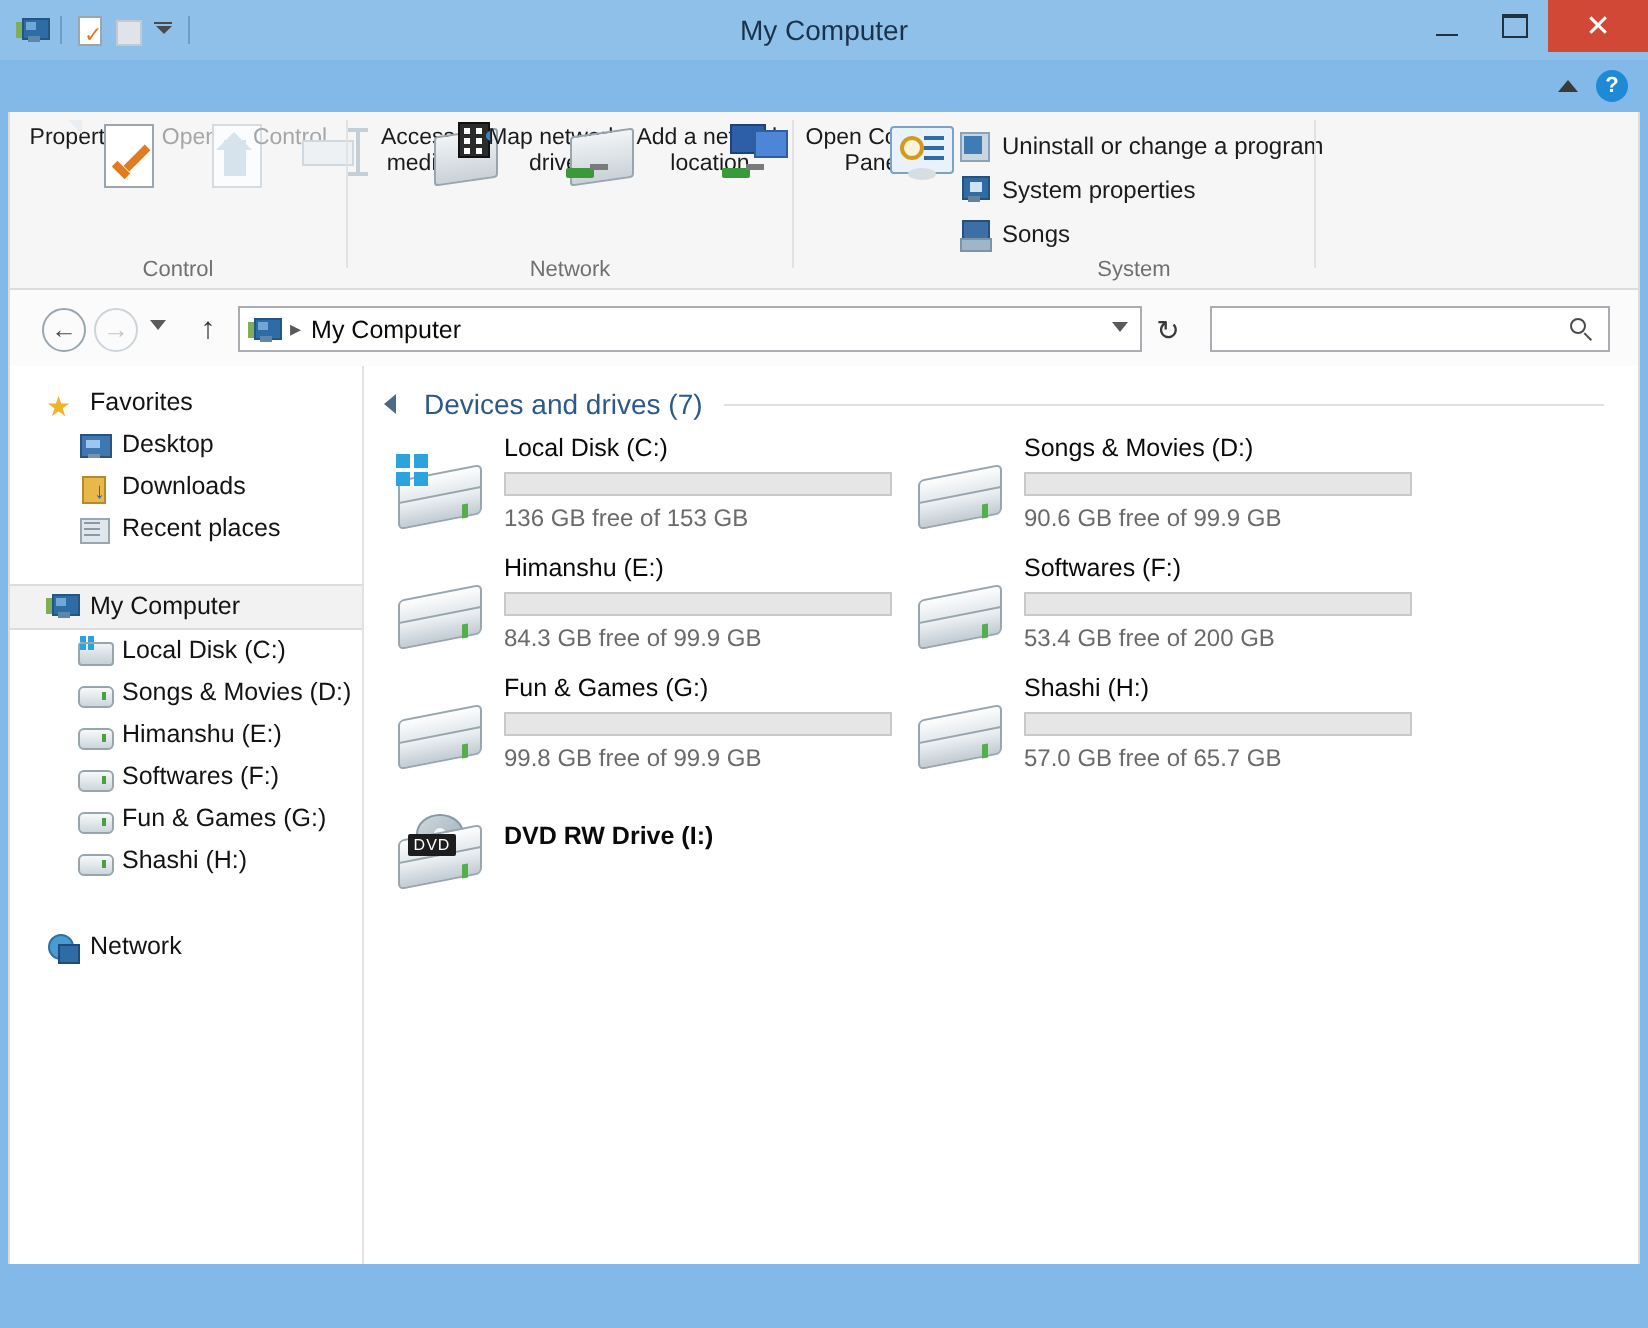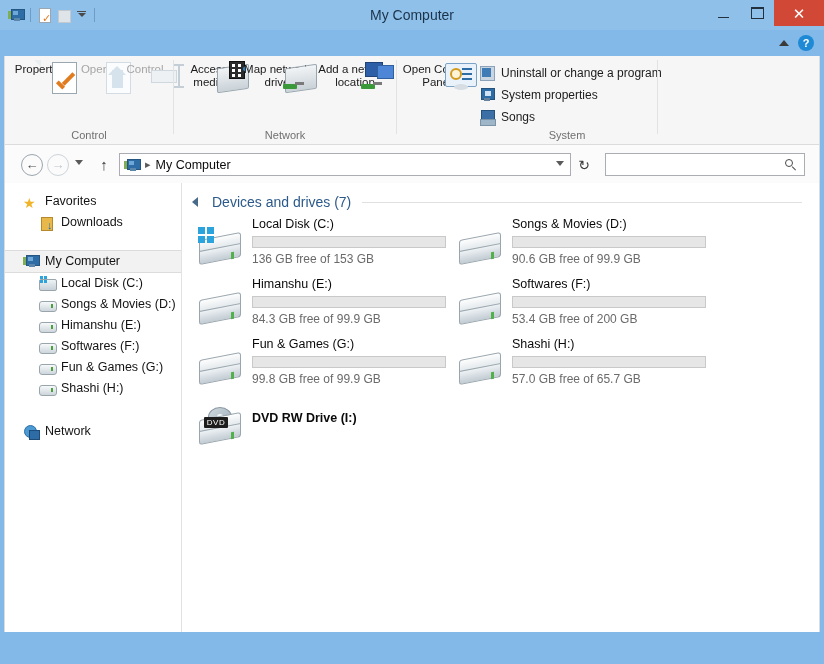--- a/index.html
+++ b/index.html
@@ -370,25 +370,39 @@
 
     <div class="navpane">
 
       <div style="height:8px"></div>
 
       <div class="navitem lvl0">
         <span class="ic16"><span class="star">★</span></span>
         <span>Favorites</span>
       </div>
       <div class="navitem lvl1">
+        <span class="ic16 ic-desk">
+            <span class="m"></span>
+            <span class="s"></span>
+          </span>
+        <span>Desktop</span>
+      </div>
+      <div class="navitem lvl1">
         <span class="ic16 ic-dl">
             <span class="f"></span>
             <span class="a">↓</span>
           </span>
         <span>Downloads</span>
+      </div>
+      <div class="navitem lvl1">
+        <span class="ic16 ic-rec">
+            <span class="b"></span>
+            <span class="l"></span>
+          </span>
+        <span>Recent places</span>
       </div>
 
       <div style="height:17px"></div>
 
       <div class="navitem lvl0 selected">
         <span class="ic16 ico mini-monitor">
           <span class="scr"></span>
             <span class="std"></span>
             <span class="lft"></span>
         </span>

